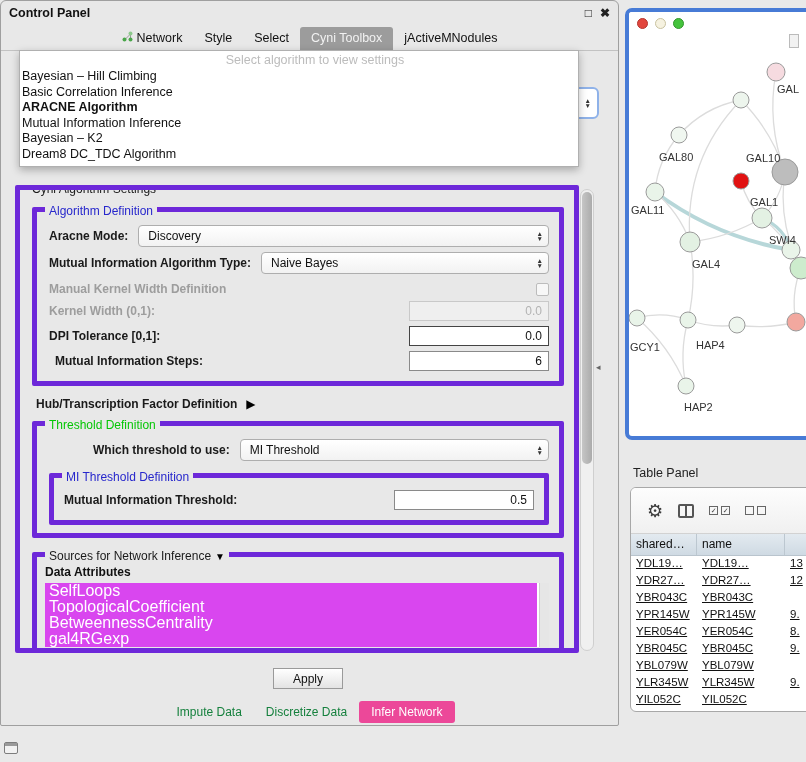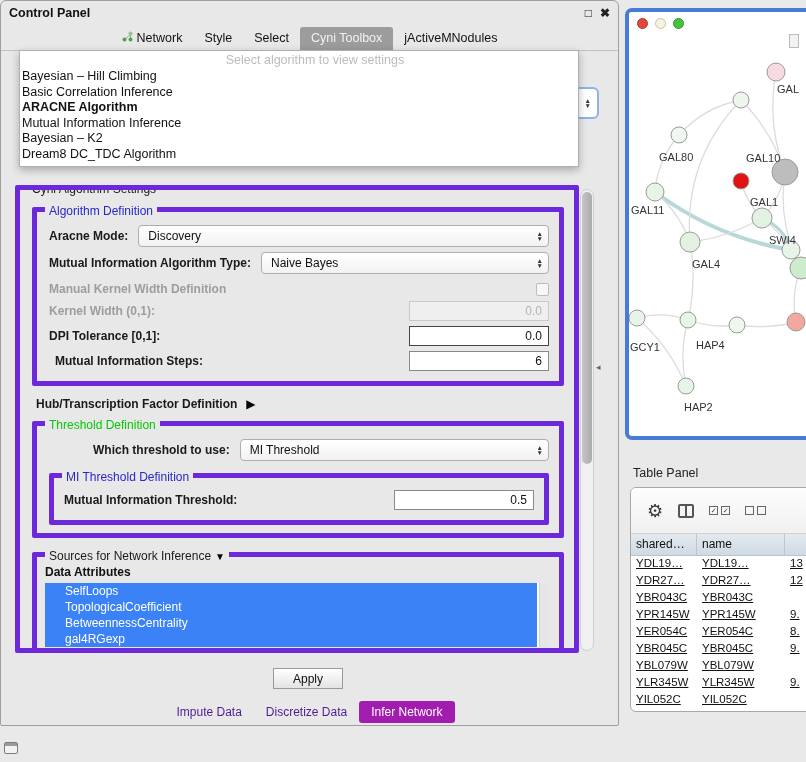--- a/index.html
+++ b/index.html
@@ -66,39 +66,39 @@
   .tri-right { font-size:12px; color:#000; margin-left:9px; }
   .tri-down { font-size:10px; color:#000; margin-left:4px; }
 
   .threshold-grp { margin-top:6px; }
   .which-row { margin-left:44px; }
   .mi-grp { margin-top:12px; padding:12px 10px 10px 10px; }
 
   .sources-grp { margin-top:14px; padding:8px 10px 8px 8px; }
   .attr-title { font-weight:bold; font-size:12px; color:#111; margin:0 0 4px 0; }
   .listbox { position:relative; height:64px; background:#fff; overflow:hidden; }
-  .listbox .item { height:16px; line-height:16px; font-size:12px; color:#fff; background:#3b82f6;
-    padding-left:20px; width:calc(100% - 12px); white-space:nowrap; }
+  .listbox .item { height:16px; line-height:16px; font-size:16px; color:#fff; background:#d946ef;
+    padding-left:4px; width:calc(100% - 12px); white-space:nowrap; }
   .listbox .vscroll { position:absolute; right:0; top:0; width:10px; height:100%;
     background:#e6e6e6; border-left:1px solid #d0d0d0; }
   .hscroll { height:7px; background:#e0e0e0; border-top:1px solid #cdcdcd; margin-top:1px; }
 
   .settings-scrollbar { position:absolute; left:579px; top:188px; width:14px; height:462px;
     background:#f0f0f0; border:1px solid #cfcfcf; border-radius:7px; }
   .settings-scrollbar .thumb { position:absolute; left:1px; top:2px; width:10px; height:272px;
     background:linear-gradient(90deg,#c6c6c6,#ababab); border-radius:6px; }
 
   .apply-btn { position:absolute; left:272px; top:667px; width:70px; height:21px;
     border:1px solid #9a9a9a; border-radius:0; background:linear-gradient(#ffffff,#e3e3e3);
     font-size:12px; color:#111; display:flex; align-items:center; justify-content:center; }
 
   .bottom-tabs { position:absolute; left:0; top:700px; width:100%; display:flex;
     justify-content:center; align-items:center; }
-  .btab { font-size:12px; color:#4c1d95; padding:4px 12px; border-radius:3px; }
-  .btab.active { background:#a21caf; color:#fff; }
+  .btab { font-size:12px; color:#15803d; padding:4px 12px; border-radius:3px; }
+  .btab.active { background:#ec4899; color:#fff; }
 
   .panel-collapse-arrow { position:absolute; left:596px; top:362px; font-size:9px; color:#666; }
 
   
   .network-window { position:absolute; left:625px; top:8px; width:190px; height:432px;
     background:#fff; border:4px solid #477bd6; border-radius:7px; overflow:hidden; }
   .net-topbar { height:22px; display:flex; align-items:center; padding-left:8px; gap:7px; background:#fff; }
   .macdot { width:11px; height:11px; border-radius:50%; }
   .macdot.red { background:#e2463d; border:1px solid #b33630; }
   .macdot.mid { background:#f6f2e0; border:1px solid #c9c2a0; }

